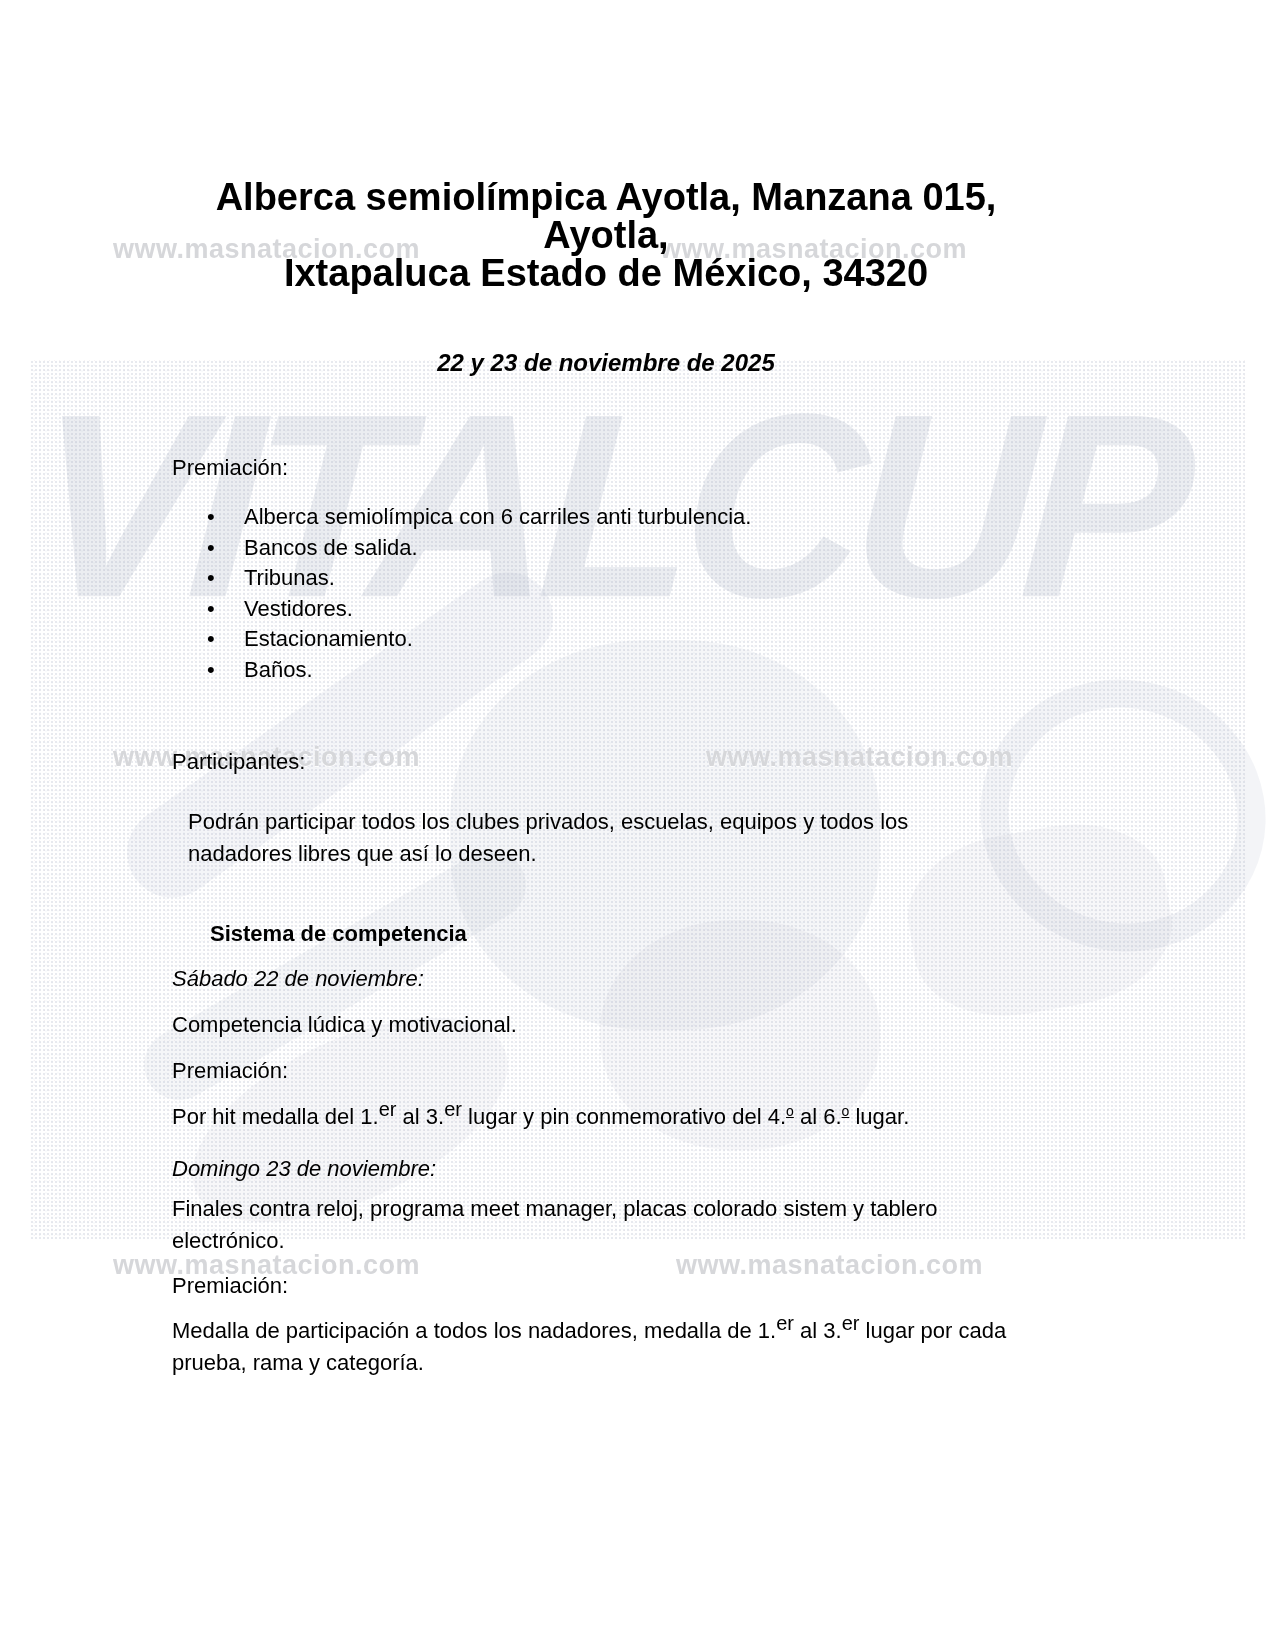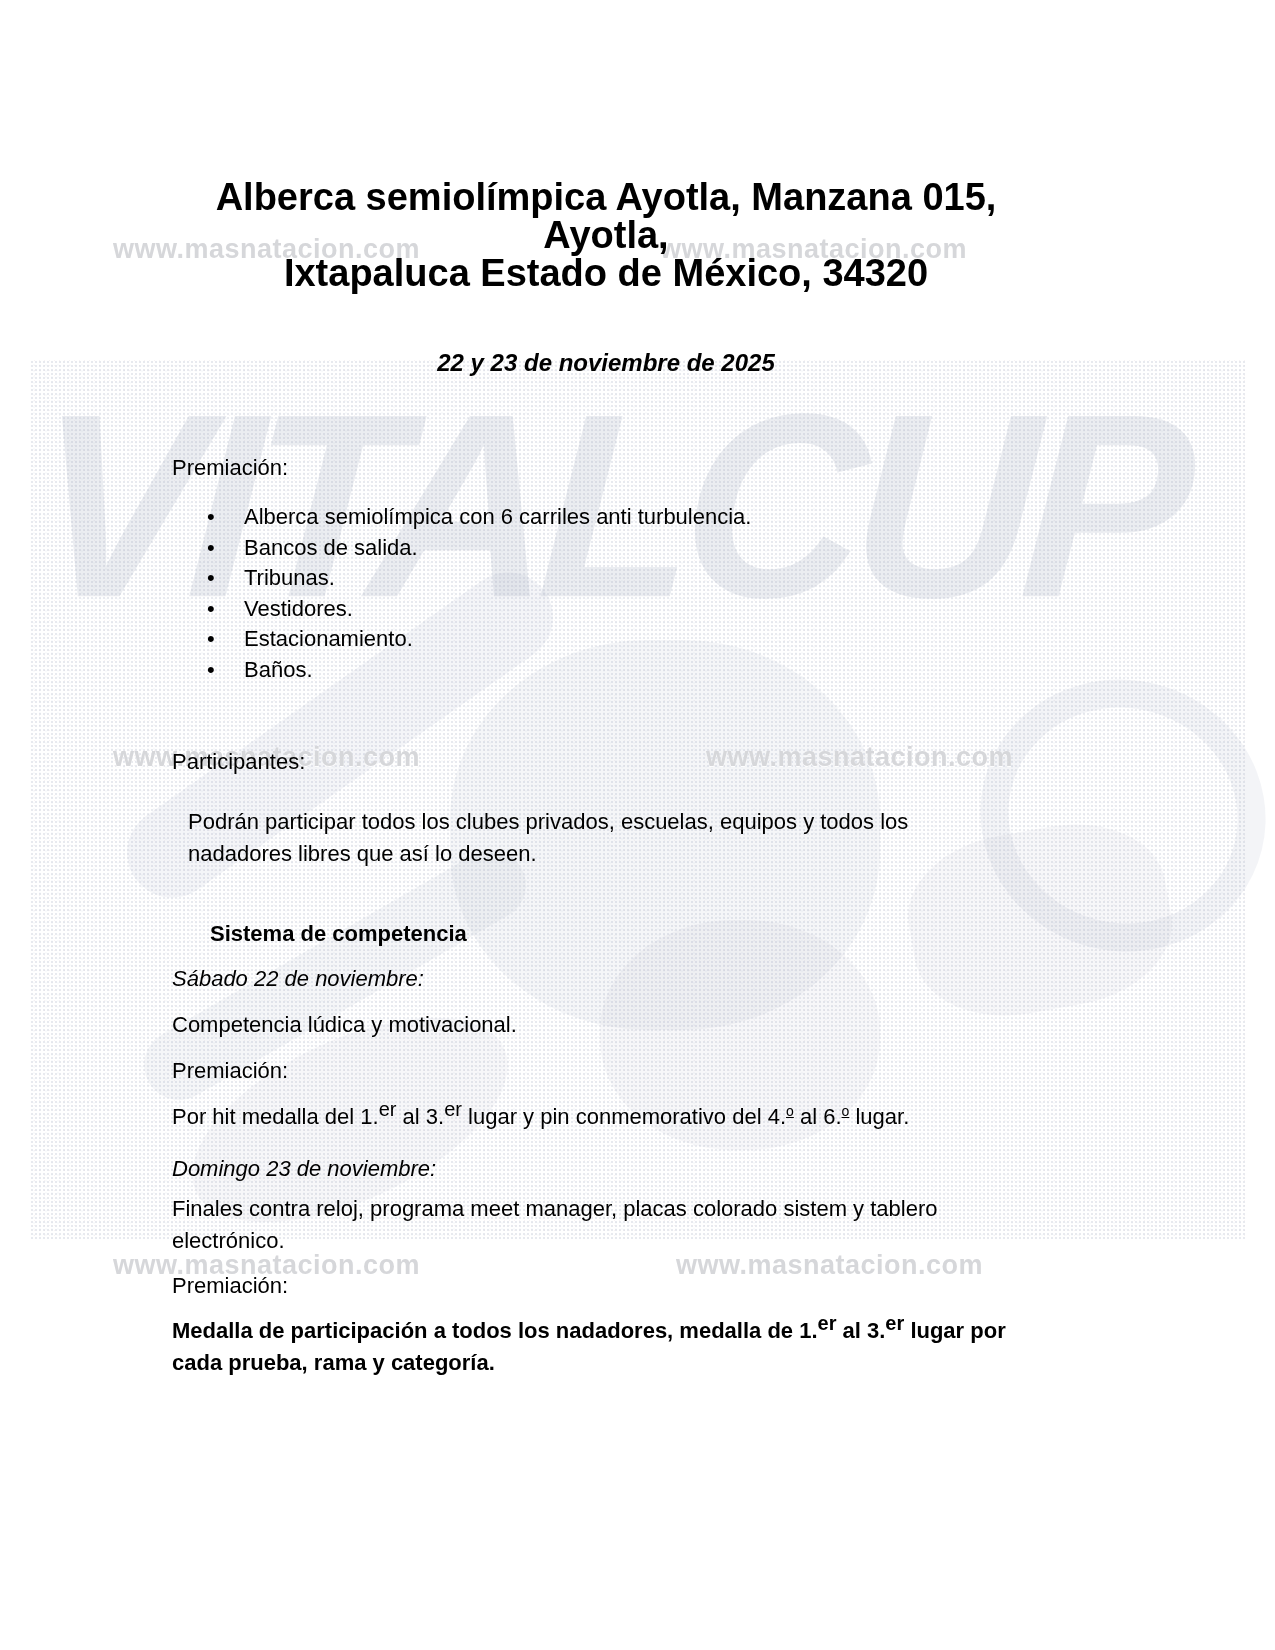--- a/index.html
+++ b/index.html
@@ -39,21 +39,21 @@
   }
 
   
   .txt{position:absolute;left:172px;z-index:2;font-size:22px;line-height:31px;}
   .center{width:868px;text-align:center;}
   .title{font-size:38px;font-weight:bold;line-height:38px;}
   .date{font-size:24px;font-weight:bold;}
   .b{font-weight:bold;margin-left:38px;}
   .i{font-style:italic;}
   .par{width:828px;line-height:32px;}
-  .par-wide{width:842px;line-height:32px;font-weight:bold;}
+  .par-wide{width:842px;line-height:32px;}
 
   ul.fac{margin:0;padding:0;list-style:none;}
   ul.fac li{position:relative;margin-left:35px;padding-left:37px;line-height:30.5px;}
   ul.fac li .dot{position:absolute;left:0;top:0;}
 
   sup.s{font-size:20px;line-height:0;}
   sup.o{font-size:14px;line-height:0;text-decoration:underline;}
 </style>
 </head>
 <body>

